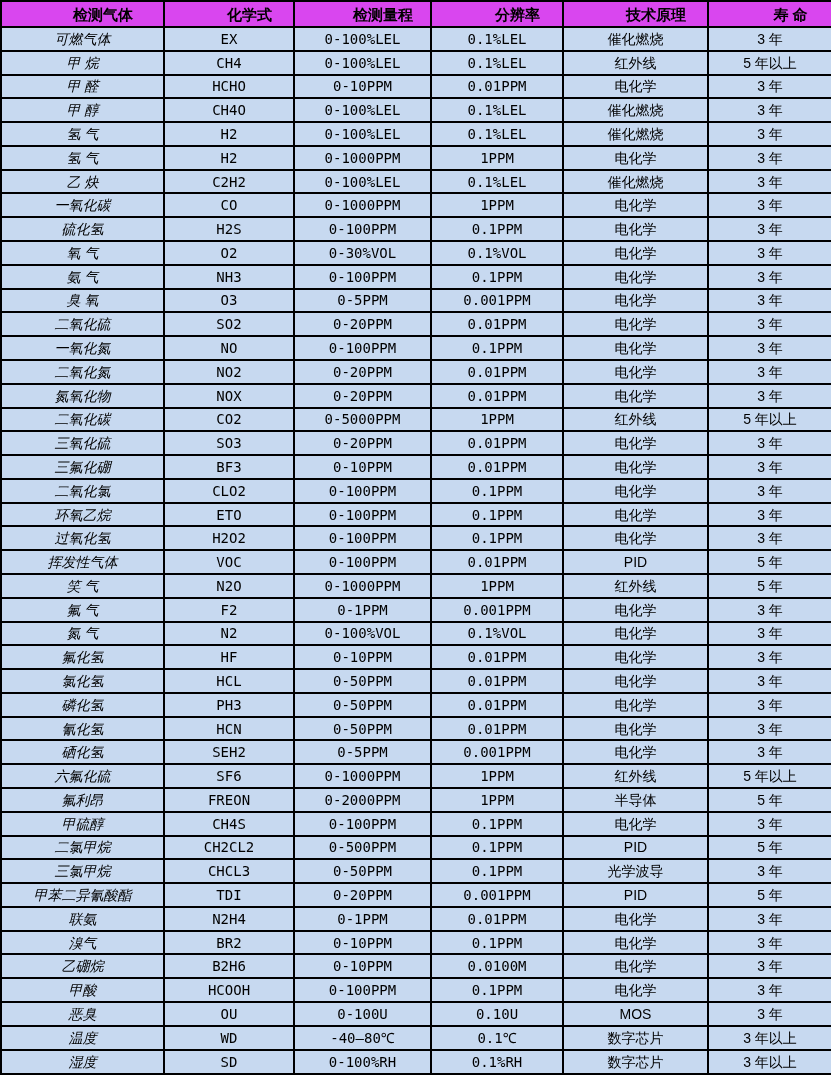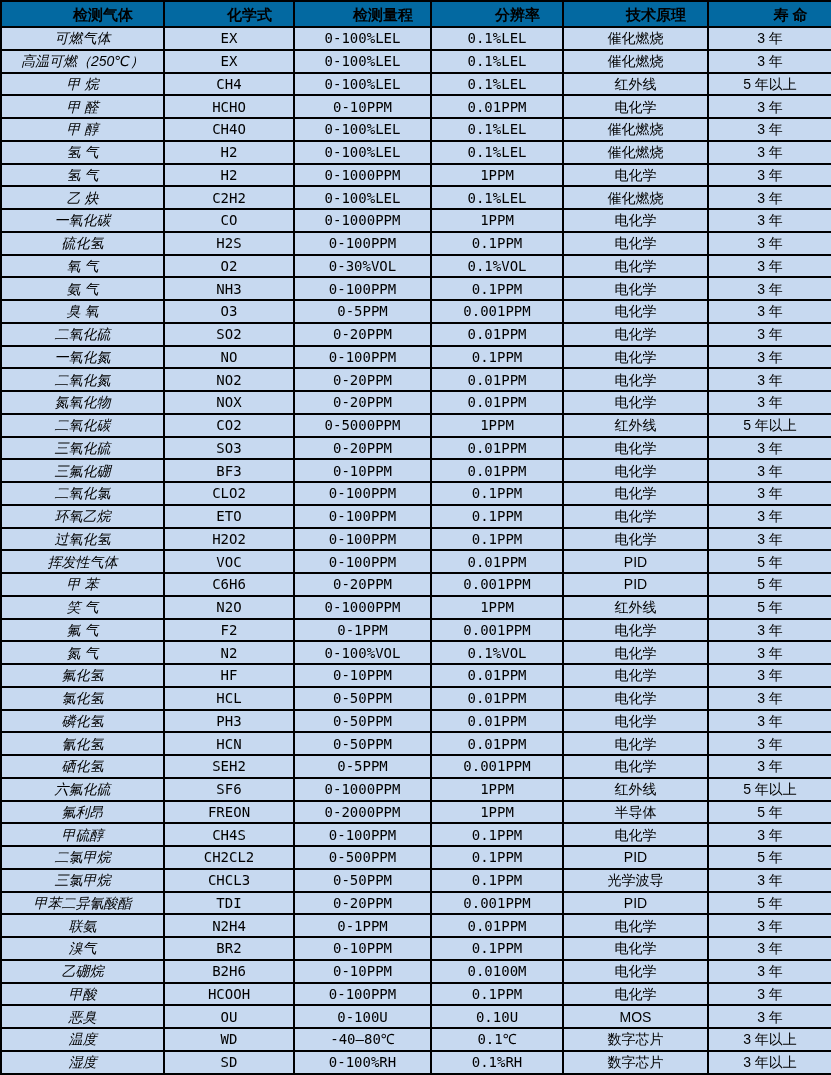--- a/index.html
+++ b/index.html
@@ -26,21 +26,21 @@
     border: 2px solid #000000;
     text-align: center;
     vertical-align: middle;
     padding: 0 2px;
     overflow: hidden;
     white-space: nowrap;
     color: #000000;
     line-height: 1;
   }
   table.spec-table th {
-    background: #0369a1;
+    background: #d946ef;
     font-size: 15px;
     font-weight: bold;
     height: 24px;
     font-family: "Liberation Sans", "DejaVu Sans", sans-serif;
     padding-left: 43px;
   }
   table.spec-table td {
     background: #c7d9f0;
     font-size: 14px;
   }
@@ -83,28 +83,20 @@
     <tbody>
         <tr>
           <td class="col0">可燃气体</td>
           <td class="col1">EX</td>
           <td class="col2">0-100%LEL</td>
           <td class="col3">0.1%LEL</td>
           <td class="col4">催化燃烧</td>
           <td class="col5">3 年</td>
         </tr>
         <tr>
-          <td class="col0">高温可燃（250℃）</td>
-          <td class="col1">EX</td>
-          <td class="col2">0-100%LEL</td>
-          <td class="col3">0.1%LEL</td>
-          <td class="col4">催化燃烧</td>
-          <td class="col5">3 年</td>
-        </tr>
-        <tr>
           <td class="col0">甲 烷</td>
           <td class="col1">CH4</td>
           <td class="col2">0-100%LEL</td>
           <td class="col3">0.1%LEL</td>
           <td class="col4">红外线</td>
           <td class="col5">5 年以上</td>
         </tr>
         <tr>
           <td class="col0">甲 醛</td>
           <td class="col1">HCHO</td>
@@ -267,28 +259,20 @@
         </tr>
         <tr>
           <td class="col0">挥发性气体</td>
           <td class="col1">VOC</td>
           <td class="col2">0-100PPM</td>
           <td class="col3">0.01PPM</td>
           <td class="col4">PID</td>
           <td class="col5">5 年</td>
         </tr>
         <tr>
-          <td class="col0">甲 苯</td>
-          <td class="col1">C6H6</td>
-          <td class="col2">0-20PPM</td>
-          <td class="col3">0.001PPM</td>
-          <td class="col4">PID</td>
-          <td class="col5">5 年</td>
-        </tr>
-        <tr>
           <td class="col0">笑 气</td>
           <td class="col1">N2O</td>
           <td class="col2">0-1000PPM</td>
           <td class="col3">1PPM</td>
           <td class="col4">红外线</td>
           <td class="col5">5 年</td>
         </tr>
         <tr>
           <td class="col0">氟 气</td>
           <td class="col1">F2</td>

